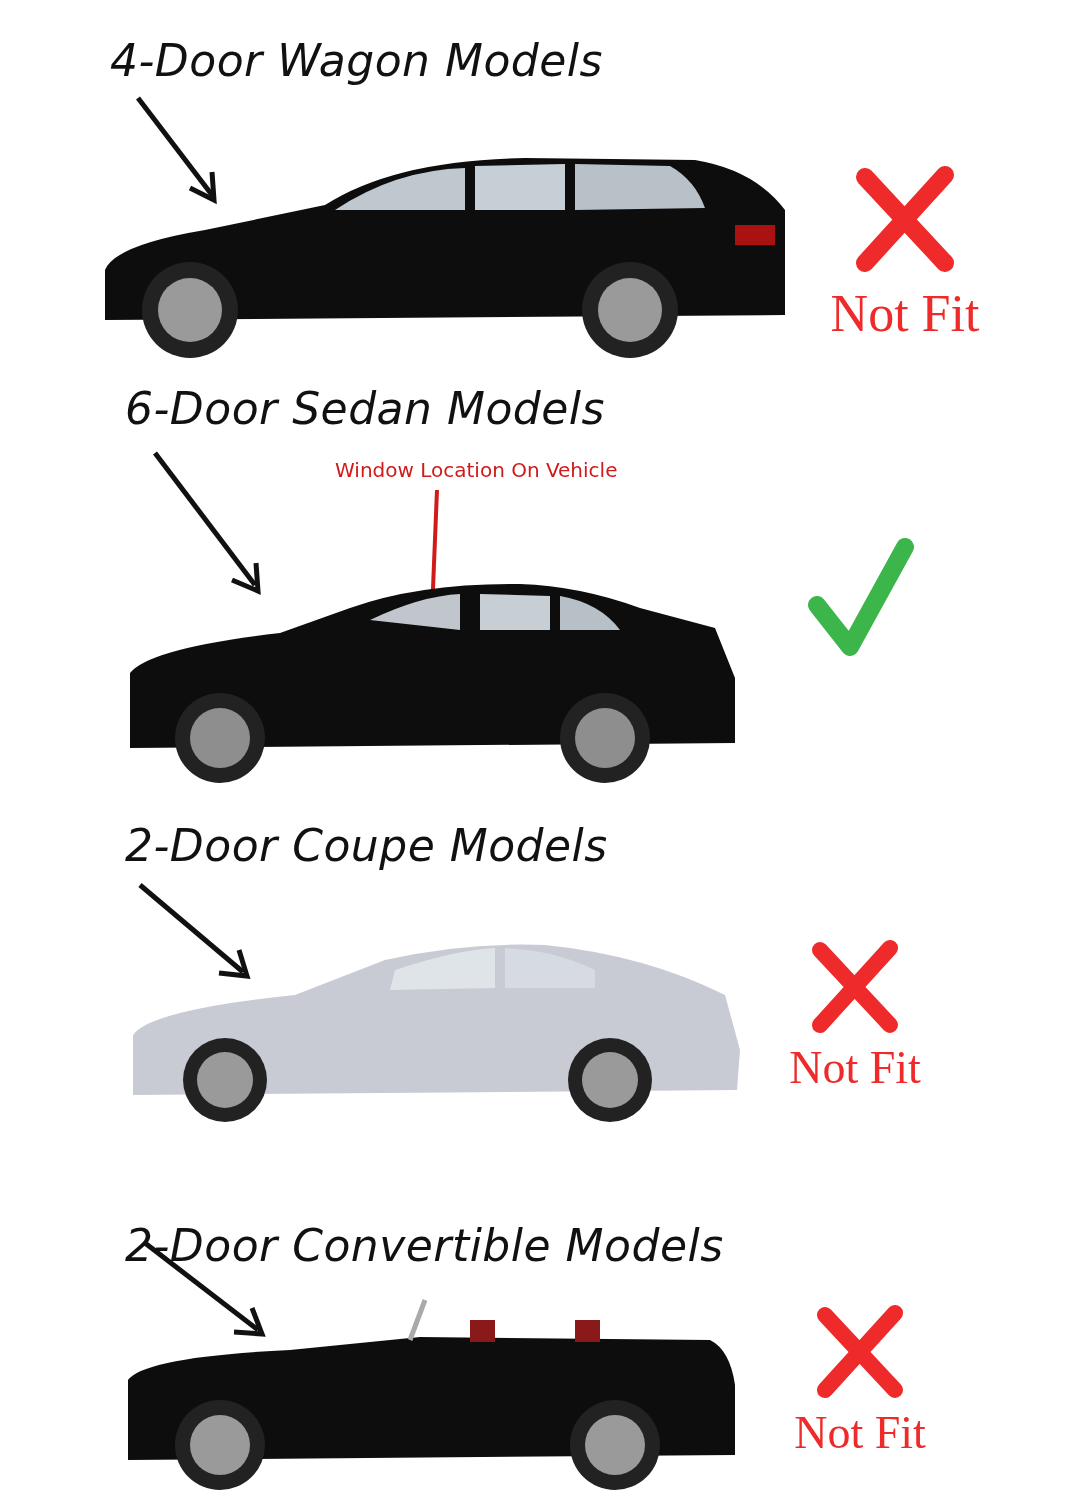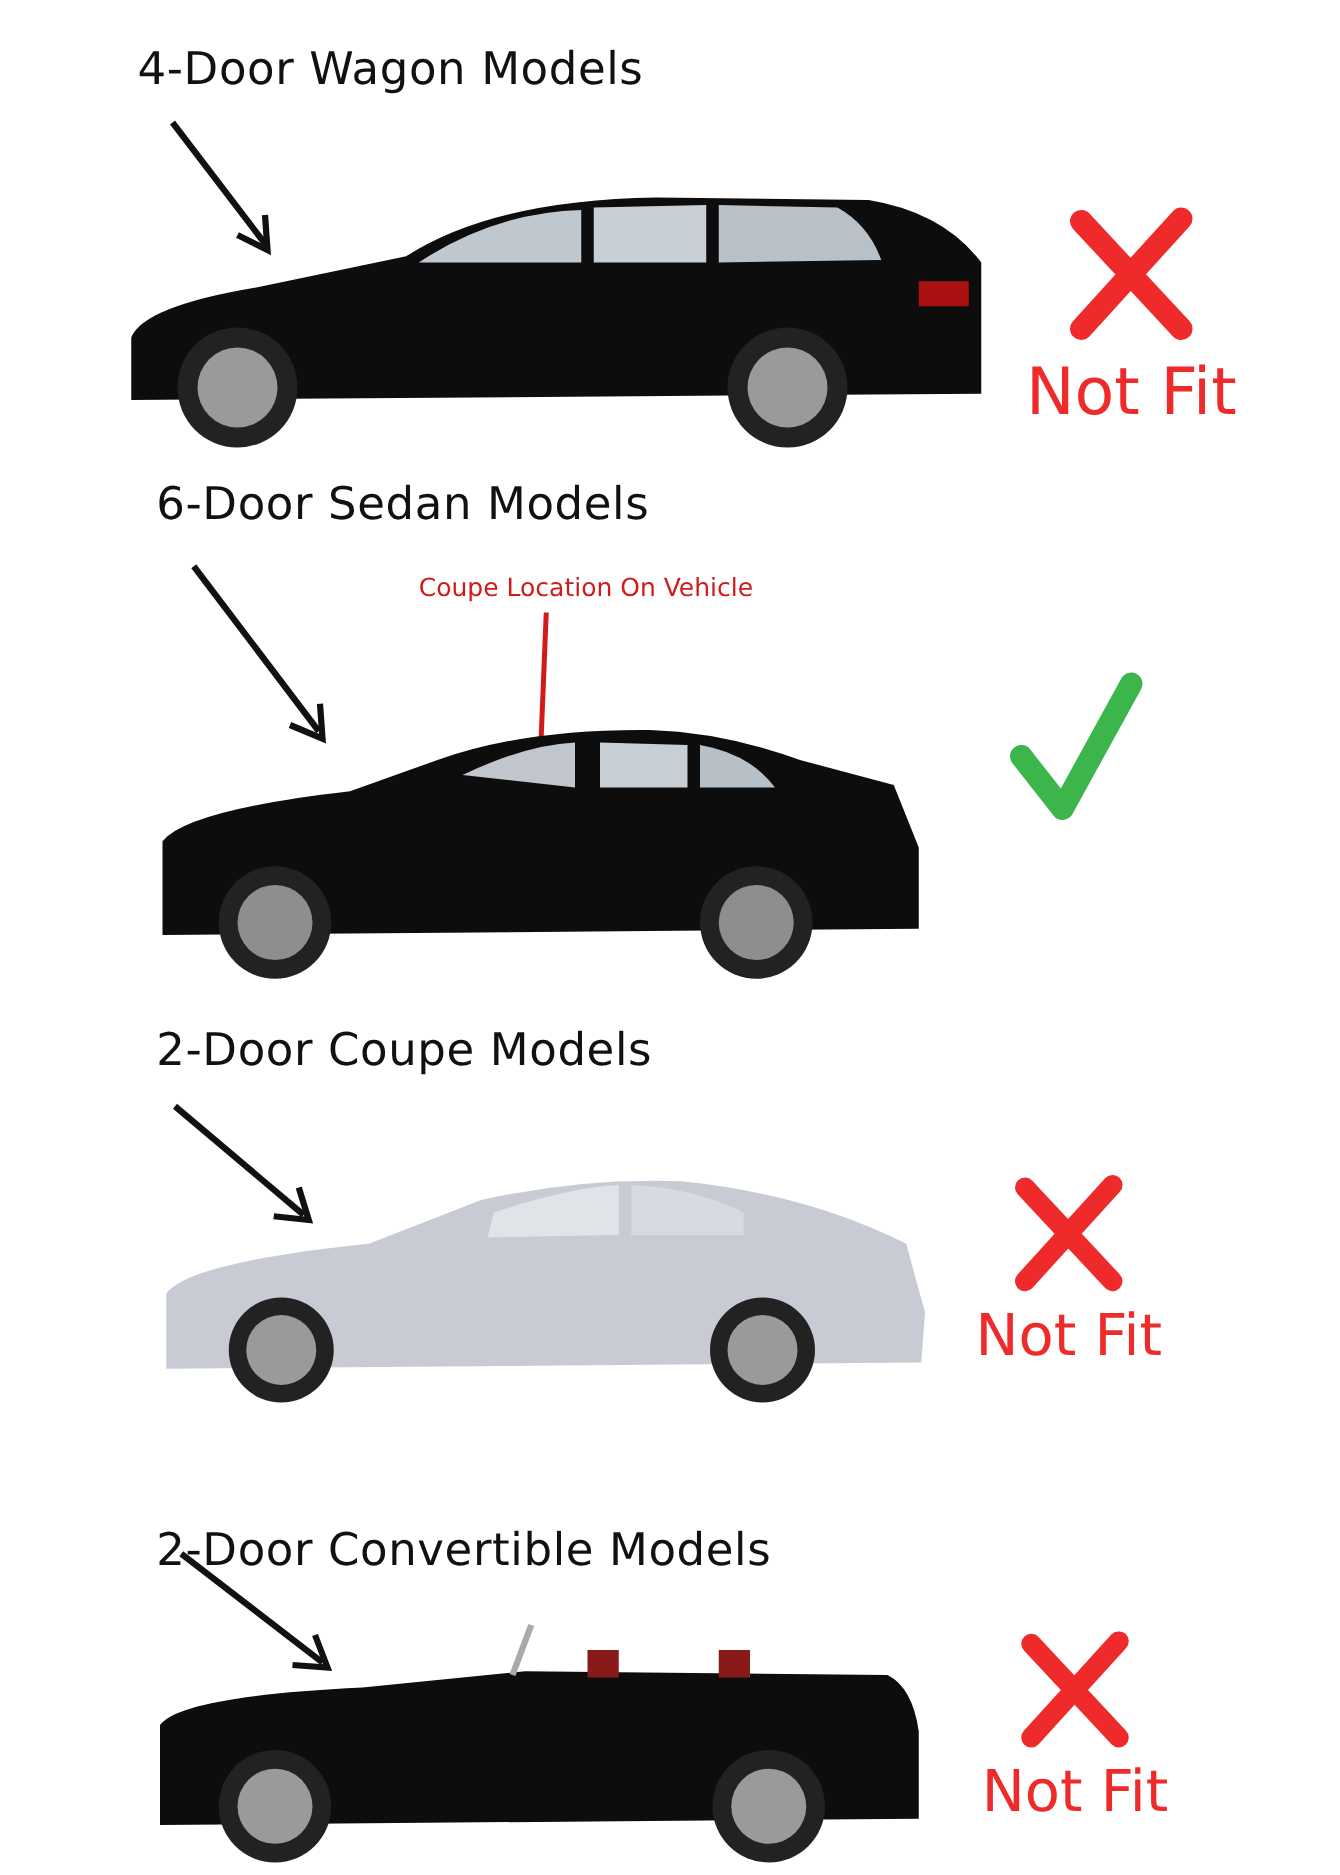--- a/index.html
+++ b/index.html
@@ -1,21 +1,21 @@
 <!DOCTYPE html>
 <html><head>
 <meta charset="utf-8">
 <style>
   html,body{margin:0;padding:0;background:#ffffff;}
   body{width:1072px;height:1500px;position:relative;overflow:hidden;font-family:"DejaVu Sans","Liberation Sans",sans-serif;}
-  .title{position:absolute;font-size:36px;color:#111;letter-spacing:0.5px;white-space:nowrap;}
+  .title{position:absolute;font-size:44px;color:#111;letter-spacing:0.5px;white-space:nowrap;font-style:italic;}
   .arrow{position:absolute;}
   .car{position:absolute;}
   .status{position:absolute;text-align:center;}
-  .status .label{font-size:52px;white-space:nowrap;}
+  .status .label{font-size:52px;white-space:nowrap;font-family:Liberation Serif, serif;}
   .note{position:absolute;font-size:20px;color:#d11a1a;white-space:nowrap;}
 </style>
 </head>
 <body>
 
 <div class="title" style="left:110px;top:35px;">4-Door Wagon Models</div>
 <svg class="arrow" style="left:130px;top:90px;" width="100" height="120">
   <line x1="8" y1="8" x2="82" y2="105" stroke="#111" stroke-width="5"></line>
   <polyline points="60,98 84,110 82,82" fill="none" stroke="#111" stroke-width="5"></polyline>
 </svg>
@@ -36,21 +36,21 @@
     <line x1="95" y1="10" x2="15" y2="98" stroke="#ee2a2a" stroke-width="18" stroke-linecap="round"></line>
   </svg>
   <div class="label" style="color:#ee2a2a;margin-top:5px;">Not Fit</div>
 </div>
 
 <div class="title" style="left:125px;top:383px;">6-Door Sedan Models</div>
 <svg class="arrow" style="left:150px;top:445px;" width="120" height="155">
   <line x1="5" y1="8" x2="105" y2="140" stroke="#111" stroke-width="5"></line>
   <polyline points="82,135 108,146 106,118" fill="none" stroke="#111" stroke-width="5"></polyline>
 </svg>
-<div class="note" style="left:335px;top:458px;">Coupe Location On Vehicle</div>
+<div class="note" style="left:335px;top:458px;">Window Location On Vehicle</div>
 <svg class="arrow" style="left:420px;top:488px;" width="30" height="140">
   <line x1="17" y1="2" x2="12" y2="125" stroke="#d11a1a" stroke-width="4"></line>
   <polyline points="3,110 12,132 22,110" fill="none" stroke="#d11a1a" stroke-width="4"></polyline>
 </svg>
 <svg class="car" style="left:120px;top:578px;" width="630" height="210">
   <path d="M10,95 Q30,70 160,55 L230,30 Q300,5 400,6 Q460,8 520,30 L595,50 L615,100 L615,165 L10,170 Z" fill="#0d0d0d"></path>
   <path d="M250,42 Q300,18 340,16 L340,52 Z" fill="#c0c6cc"></path>
   <path d="M360,16 L430,18 L430,52 L360,52 Z" fill="#c7ced4"></path>
   <path d="M440,18 Q480,25 500,52 L440,52 Z" fill="#b7c0c7"></path>
   <circle cx="100" cy="160" r="45" fill="#222"></circle>

